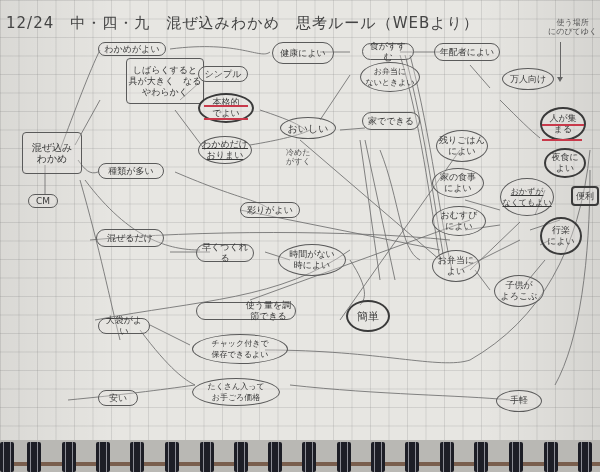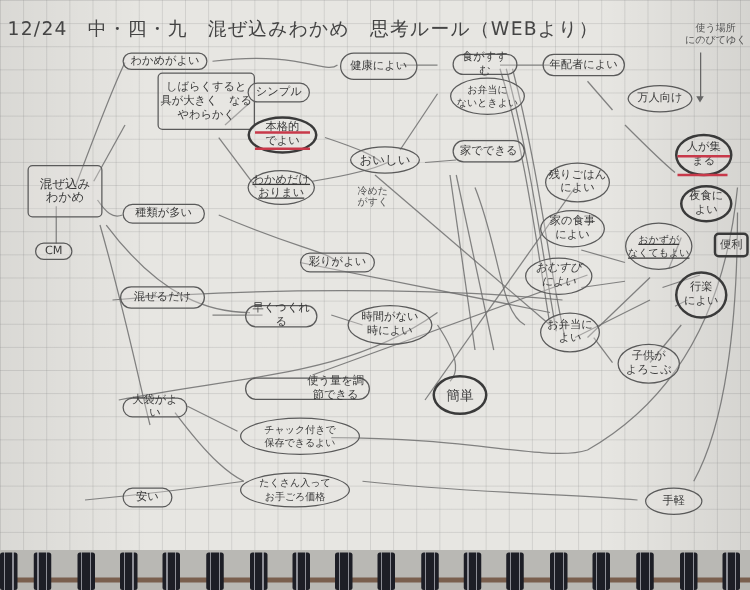--- a/index.html
+++ b/index.html
@@ -159,21 +159,21 @@
   </div>
 
 <div class="node oval" style="left:436px;top:130px;width:52px;height:32px;">
     <span style="white-space:pre;">残りごはん
 によい</span>
   </div>
 <div class="node oval" style="left:432px;top:168px;width:52px;height:30px;">
     <span style="white-space:pre;">家の食事
 によい</span>
   </div>
-<div class="node oval" style="left:420px;top:206px;width:54px;height:30px;font-style:italic;">
+<div class="node oval" style="left:432px;top:206px;width:54px;height:30px;">
     <span style="white-space:pre;">おむすび
 によい</span>
   </div>
 <div class="node oval" style="left:500px;top:178px;width:54px;height:38px;text-decoration:underline;">
     <span style="white-space:pre;font-size:8px;">おかずが
 なくてもよい</span>
   </div>
 <div class="node rect bold" style="left:571px;top:186px;width:28px;height:20px;">
     <span>便利</span>
   </div>
@@ -217,21 +217,21 @@
     <span style="white-space:pre;font-size:8px;">チャック付きで
 保存できるよい</span>
   </div>
 <div class="node oval" style="left:192px;top:378px;width:88px;height:28px;">
     <span style="white-space:pre;font-size:8px;">たくさん入って
 お手ごろ価格</span>
   </div>
 <div class="node pill" style="left:98px;top:390px;width:40px;height:16px;">
     <span>安い</span>
   </div>
-<div class="node oval" style="left:516px;top:390px;width:46px;height:22px;font-family:Liberation Mono, monospace;">
+<div class="node oval" style="left:496px;top:390px;width:46px;height:22px;font-family:Liberation Mono, monospace;">
     <span>手軽</span>
   </div>
 
 <div class="note" style="left:548px;top:18px;white-space:pre;">使う場所
 にのびてゆく</div>
 <div class="arrow" style="left:560px;top:42px;height:38px;"></div>
 
 <div class="rings"></div>
 <div class="ringbar"></div>
 <div class="ring" style="left:0px;"></div>

